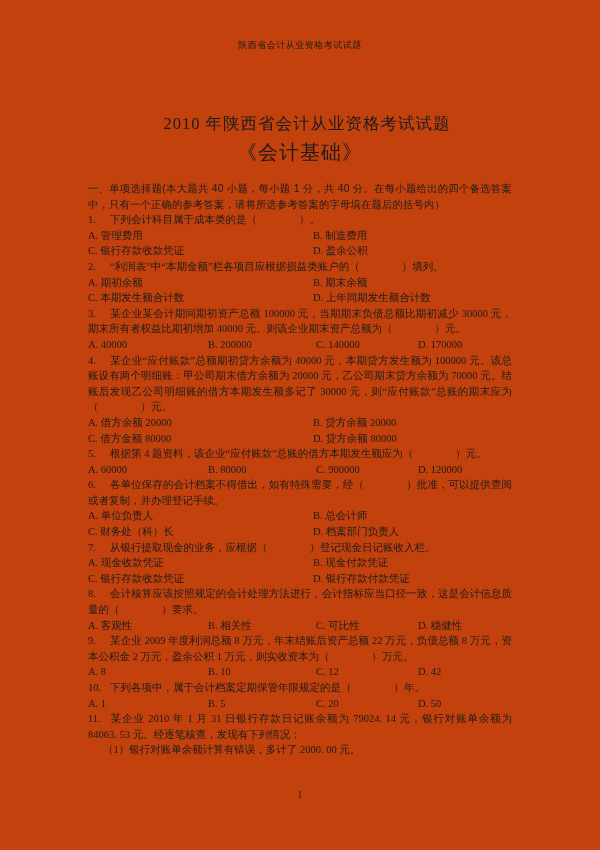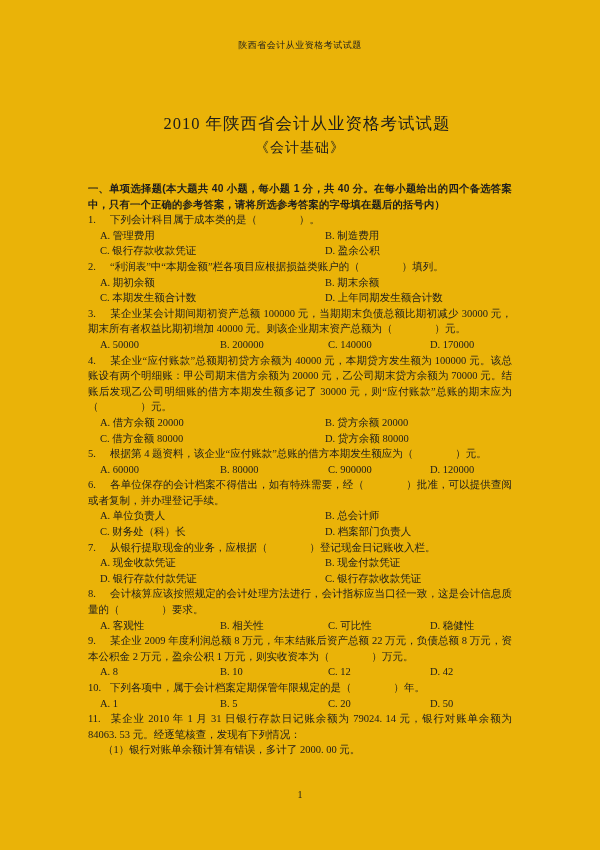--- a/index.html
+++ b/index.html
@@ -1,20 +1,20 @@
 <!DOCTYPE html>
 <html lang="zh"><head>
 <meta charset="utf-8">
 <style>
   html, body { margin: 0; padding: 0; background: #ffffff; }
   .page {
     position: relative;
     width: 600px;
     height: 850px;
-    background: #eab308;
+    background: #c2410c;
     font-family: "Liberation Serif", "DejaVu Serif", serif;
     color: #1c1c1c;
     overflow: hidden;
   }
   .running-header {
     position: absolute;
     top: 39px; left: 0;
     width: 100%;
     text-align: center;
     font-size: 9px;
@@ -28,48 +28,48 @@
     font-size: 16.5px;
     font-weight: normal;
     margin: 7px;
     letter-spacing: 1px;
   }
   .doc-subtitle {
     position: absolute;
     top: 139px; left: 0;
     width: 100%;
     text-align: center;
-    font-size: 14px;
+    font-size: 20px;
     font-weight: normal;
     margin: 0;
     letter-spacing: 1px;
   }
   .content {
     position: absolute;
     top: 181px;
     left: 88px;
     width: 424px;
     font-size: 10.5px;
     line-height: 15.6px;
     text-align: justify;
   }
   .section-heading {
     margin: 0;
     font-family: "Liberation Sans", "DejaVu Sans", sans-serif;
-    font-weight: bold;
+    font-weight: normal;
     font-size: 10.3px;
     letter-spacing: 0.2px;
   }
   .question { margin: 0; }
   .stem { margin: 0; }
   .qnum {
     display: inline-block;
     width: 22px;
   }
-  .opts { margin-left: 12px; }
+  .opts { }
   .opt-row { display: flex; }
   .opt { white-space: nowrap; }
   .cols-2 .opt:nth-child(1) { flex: 0 0 225px; }
   .cols-2 .opt:nth-child(2) { flex: 1 1 auto; }
   .cols-4 .opt:nth-child(1) { flex: 0 0 120px; }
   .cols-4 .opt:nth-child(2) { flex: 0 0 108px; }
   .cols-4 .opt:nth-child(3) { flex: 0 0 102px; }
   .cols-4 .opt:nth-child(4) { flex: 1 1 auto; }
   .subnote { margin: 0 0 0 15px; }
   .page-footer {
@@ -116,21 +116,21 @@
             <div class="opt-row cols-2">
               <span class="opt">C. 本期发生额合计数</span>
               <span class="opt">D. 上年同期发生额合计数</span>
             </div>
           </div>
         </div>
         <div class="question">
           <p class="stem"><span class="qnum">3.</span><span>某企业某会计期间期初资产总额 100000 元，当期期末负债总额比期初减少 30000 元，期末所有者权益比期初增加 40000 元。则该企业期末资产总额为（　　　　）元。</span></p>
           <div class="opts">
             <div class="opt-row cols-4">
-              <span class="opt">A. 50000</span>
+              <span class="opt">A. 40000</span>
               <span class="opt">B. 200000</span>
               <span class="opt">C. 140000</span>
               <span class="opt">D. 170000</span>
             </div>
           </div>
         </div>
         <div class="question">
           <p class="stem"><span class="qnum">4.</span><span>某企业“应付账款”总额期初贷方余额为 40000 元，本期贷方发生额为 100000 元。该总账设有两个明细账：甲公司期末借方余额为 20000 元，乙公司期末贷方余额为 70000 元。结账后发现乙公司明细账的借方本期发生额多记了 30000 元，则“应付账款”总账的期末应为（　　　　）元。</span></p>
           <div class="opts">
             <div class="opt-row cols-2">
@@ -168,22 +168,22 @@
           </div>
         </div>
         <div class="question">
           <p class="stem"><span class="qnum">7.</span><span>从银行提取现金的业务，应根据（　　　　）登记现金日记账收入栏。</span></p>
           <div class="opts">
             <div class="opt-row cols-2">
               <span class="opt">A. 现金收款凭证</span>
               <span class="opt">B. 现金付款凭证</span>
             </div>
             <div class="opt-row cols-2">
+              <span class="opt">C. 银行存款收款凭证</span>
               <span class="opt">D. 银行存款付款凭证</span>
-              <span class="opt">C. 银行存款收款凭证</span>
             </div>
           </div>
         </div>
         <div class="question">
           <p class="stem"><span class="qnum">8.</span><span>会计核算应该按照规定的会计处理方法进行，会计指标应当口径一致，这是会计信息质量的（　　　　）要求。</span></p>
           <div class="opts">
             <div class="opt-row cols-4">
               <span class="opt">A. 客观性</span>
               <span class="opt">B. 相关性</span>
               <span class="opt">C. 可比性</span>

